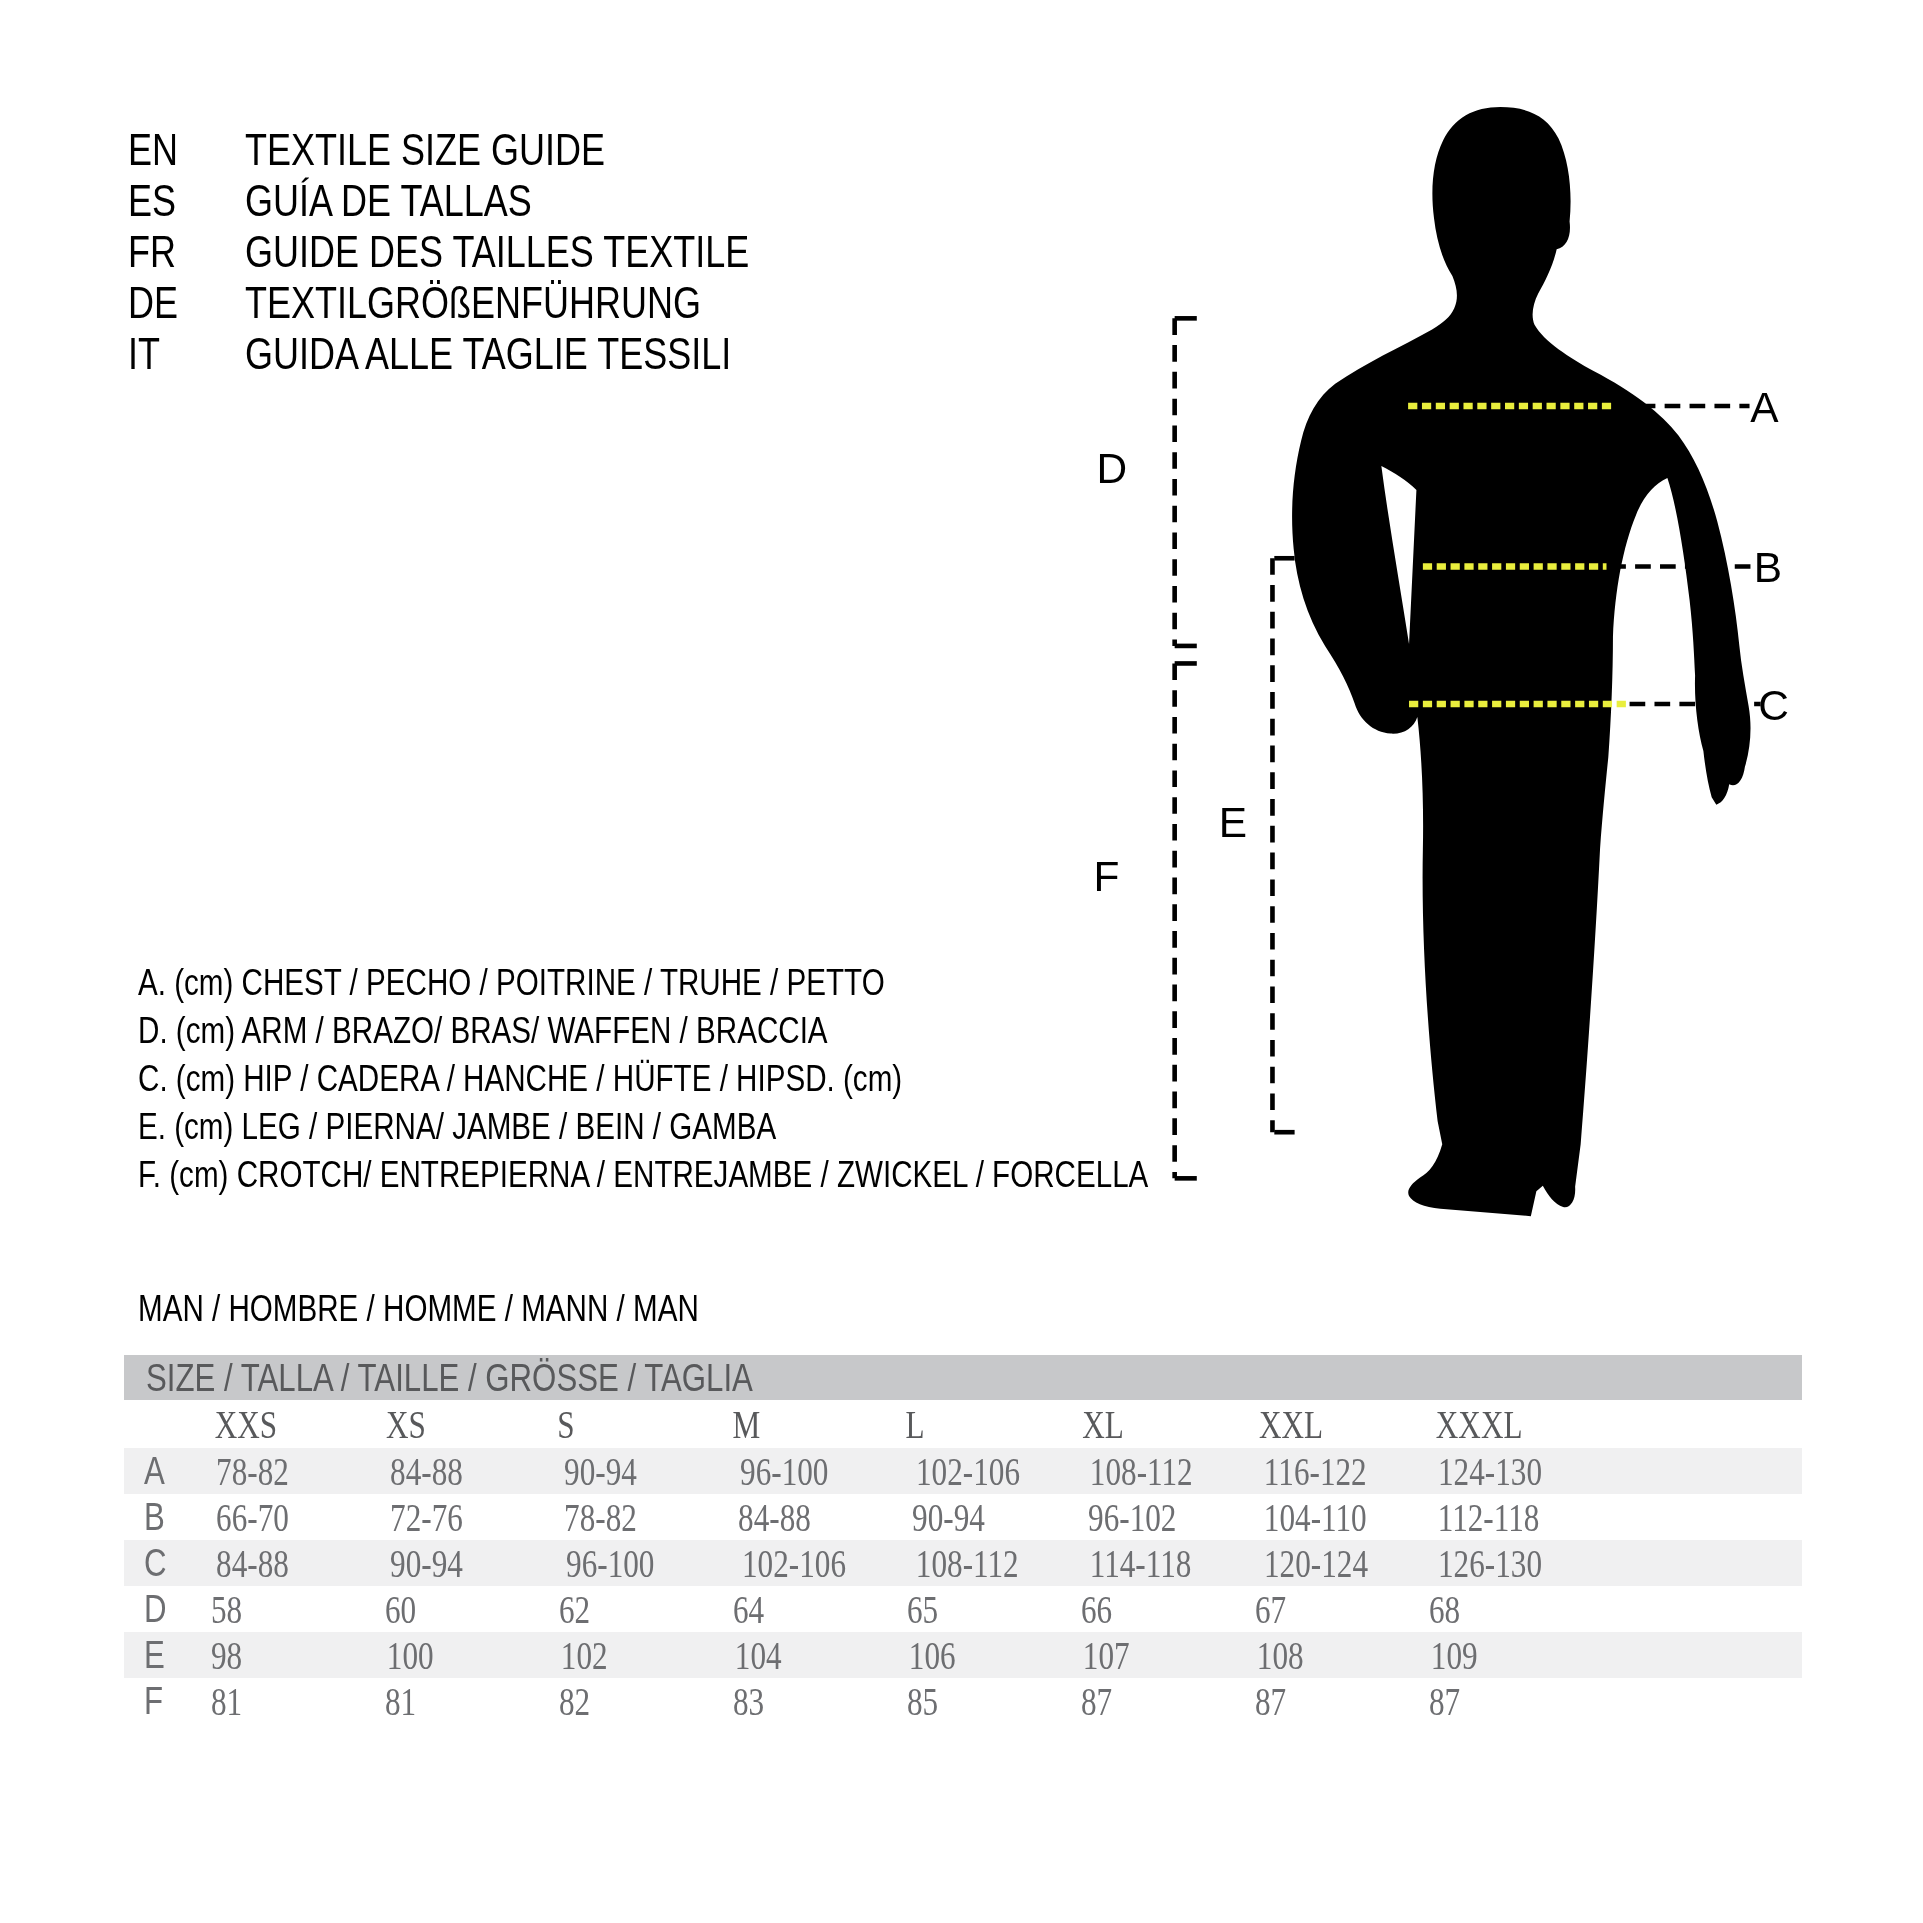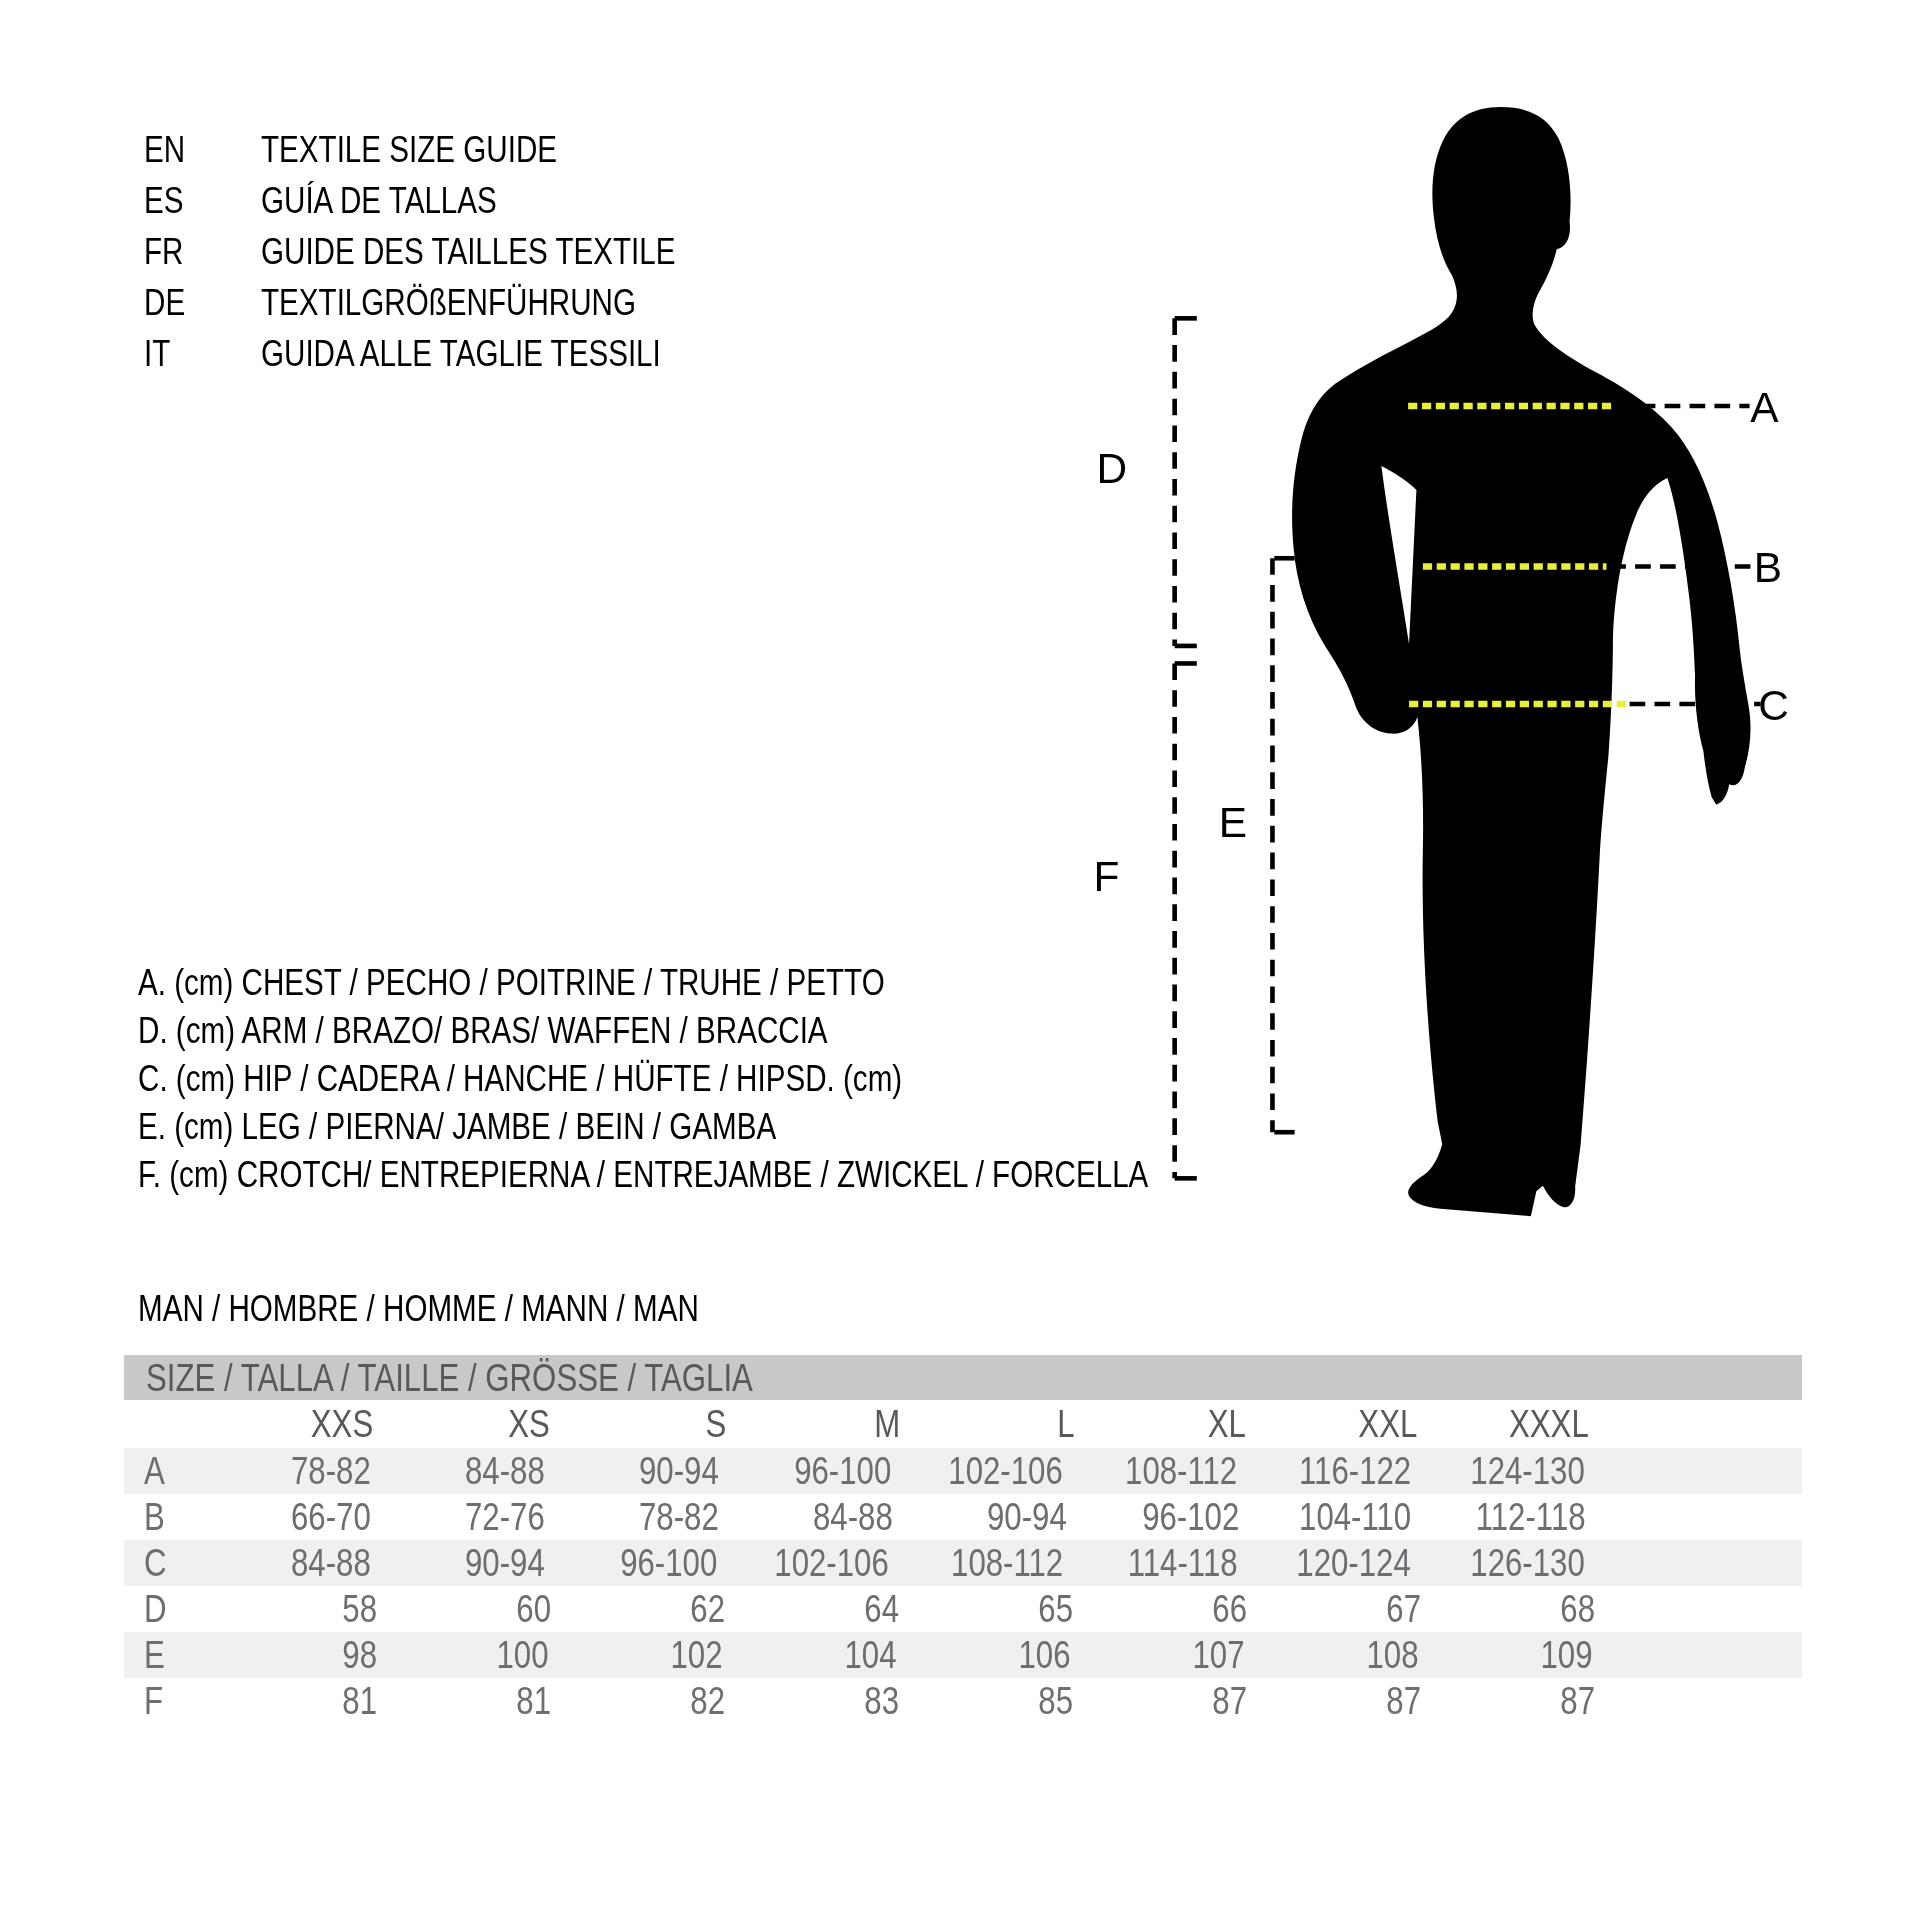--- a/index.html
+++ b/index.html
@@ -6,40 +6,40 @@
   .canvas{
     position:relative;width:1923px;height:1923px;overflow:hidden;
     background:var(--page-bg,#fff);
     font-family:"Liberation Sans", sans-serif;
     color:var(--ink,#000);
   }
   .cond{display:inline-block;transform:scaleX(0.8);transform-origin:0 50%;white-space:nowrap;}
   .cond-c{display:inline-block;transform:scaleX(0.8);transform-origin:50% 50%;white-space:nowrap;}
 
   
-  .lang-block{position:absolute;left:144px;top:124px;font-size:37px;font-weight:400;}
+  .lang-block{position:absolute;left:128px;top:124px;font-size:45px;font-weight:400;}
   .lang-row{display:flex;height:51px;align-items:center;}
   .lang-code{width:117px;flex:0 0 117px;}
 
   
   .legend-block{position:absolute;left:138px;top:962px;font-size:37px;}
   .legend-line{height:48px;display:flex;align-items:flex-start;}
 
   
   .category-line{position:absolute;left:138px;top:1283px;height:51px;display:flex;align-items:center;font-size:37px;}
 
   
   .size-table{position:absolute;left:124px;top:1355px;width:1678px;font-size:39px;}
   .table-title-bar{height:45px;background:var(--table-header-bg,#c7c8ca);display:flex;align-items:center;
     padding-left:22px;box-sizing:border-box;color:var(--table-header-text,#58595b);}
   .table-grid-row{display:grid;grid-template-columns:83px repeat(8,174px) 1fr;align-items:center;}
   .col-header-row{height:48px;color:var(--table-header-text,#58595b);}
   .data-row{height:46px;color:var(--table-text,#6d6e71);}
   .data-row.stripe{background:var(--table-stripe,#f0f0f1);}
-  .cell-center{text-align:center;display:flex;align-items:center;justify-content:flex-end;height:100%;}
+  .cell-center{text-align:center;display:flex;align-items:center;justify-content:flex-start;height:100%;font-family:Liberation Serif, serif;}
   .cell-label{padding-left:20px;display:flex;align-items:center;height:100%;}
 
   
   .diagram-svg{position:absolute;left:0;top:0;width:1923px;height:1923px;}
   .dash-black{stroke:var(--dash-black,#000);stroke-width:5;fill:none;}
   .dash-h{stroke-dasharray:17 10;}
   .dash-v{stroke-dasharray:18 11;}
   .tick{stroke:var(--dash-black,#000);stroke-width:5;fill:none;}
   .dash-yellow{stroke:var(--dash-yellow,#e9ee3d);stroke-width:7;stroke-dasharray:10 5;fill:none;}
   .measure-label{font-family:"Liberation Sans",sans-serif;font-size:46px;fill:var(--ink,#000);text-anchor:middle;}

